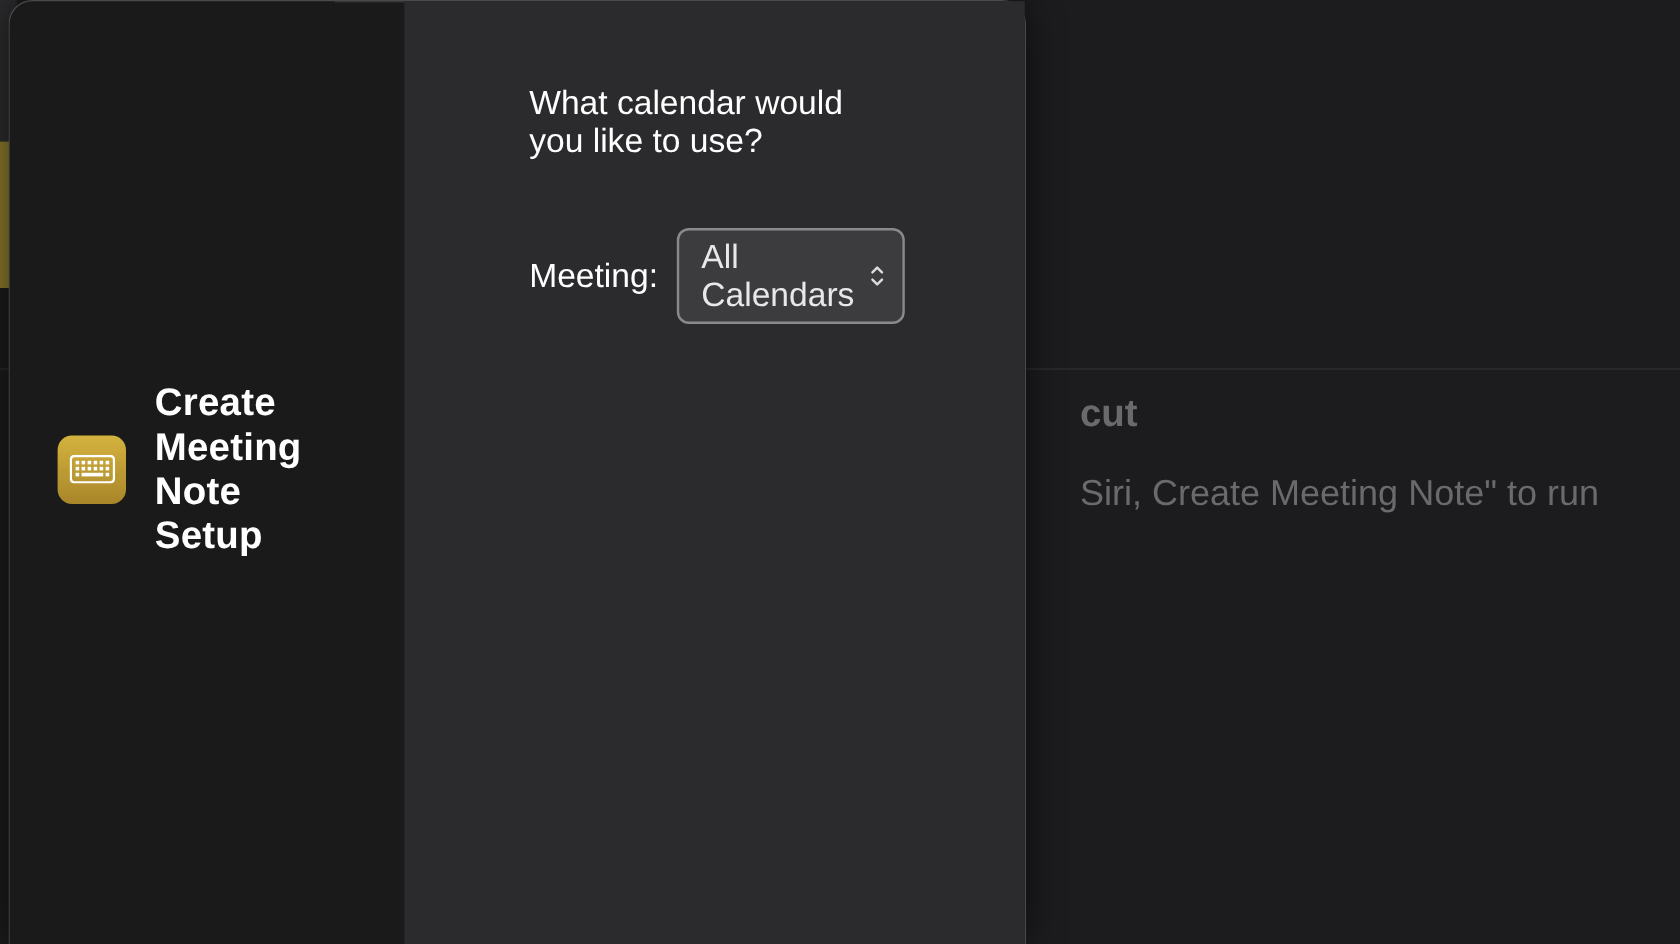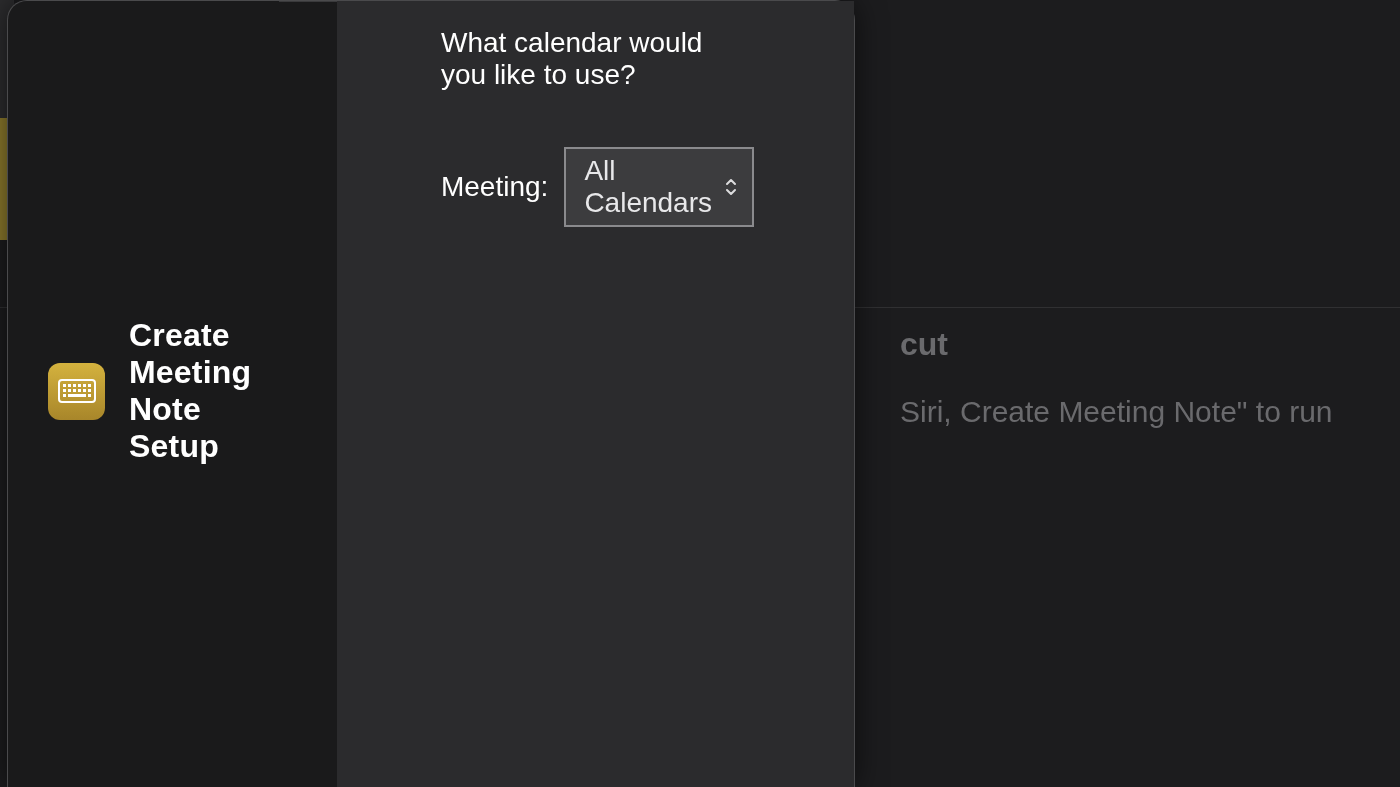--- a/index.html
+++ b/index.html
@@ -103,21 +103,21 @@
   .modal-title {
     font-size: 32px;
     font-weight: 700;
     color: #ffffff;
     letter-spacing: 0.2px;
   }
 
   .modal-body {
     flex: 1;
     background: #2b2b2d;
-    padding: 26px 100px 40px 104px;
+    padding: 69px 100px 40px 104px;
   }
 
   .prompt-text {
     font-size: 28px;
     font-weight: 400;
     color: #ffffff;
     margin-bottom: 56px;
   }
 
   .field-row {
@@ -129,21 +129,21 @@
     font-size: 28px;
     color: #ffffff;
   }
 
   .select {
     display: inline-flex;
     align-items: center;
     gap: 12px;
     padding: 6px 14px 6px 18px;
     border: 2px solid #8a8a8d;
-    border-radius: 0;
+    border-radius: 10px;
     background: #3c3c3e;
     font-size: 28px;
     color: #e8e8ea;
     cursor: pointer;
     user-select: none;
   }
 
   .stepper-icon {
     display: inline-flex;
     flex-direction: column;

